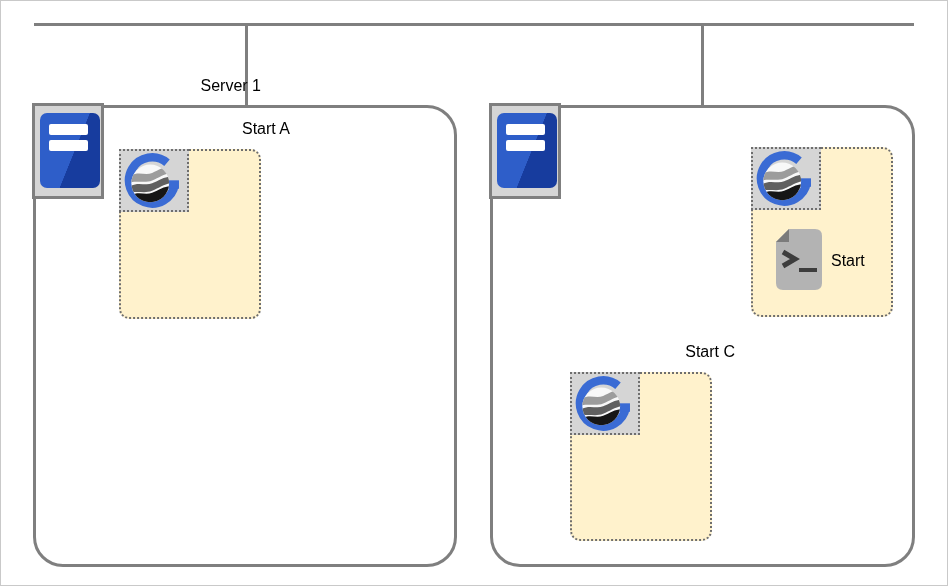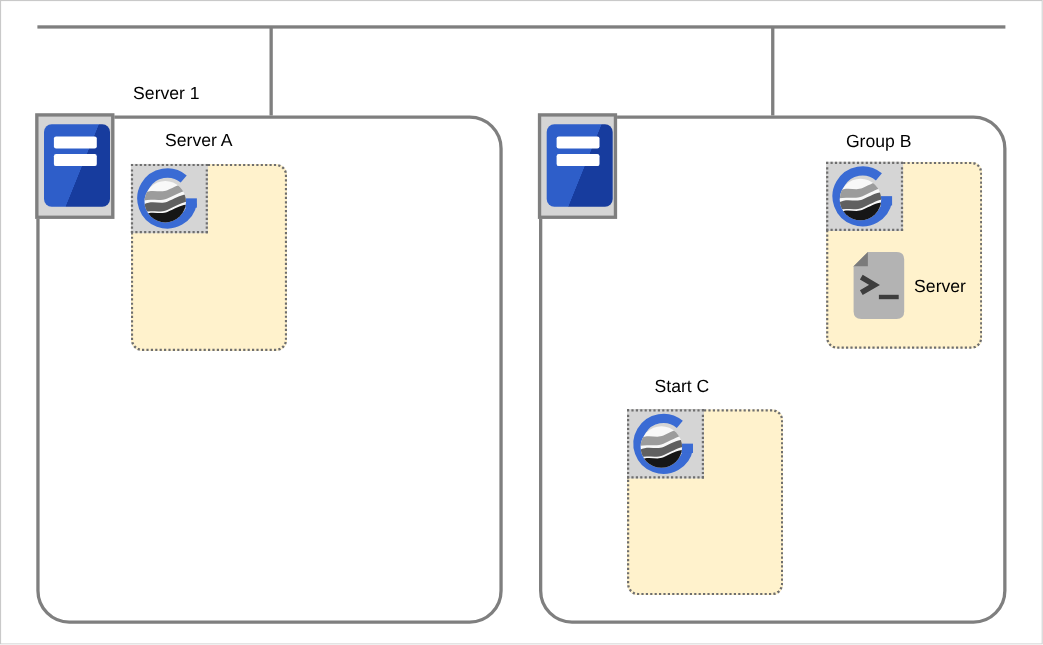--- a/index.html
+++ b/index.html
@@ -43,21 +43,21 @@
   .server-box.s1 { left: 32px;  width: 424px; }
   .server-box.s2 { left: 489px; width: 425px; }
 
   
   .lbl {
     position: absolute;
     height: 18px;
     line-height: 18px;
     font-size: 16px;
     color: var(--c-text, #000000);
-    text-align: left;
+    text-align: right;
     white-space: nowrap;
   }
   .lbl-server1 { left: 120px; top: 76px;  width: 140px; }
   .lbl-server2 { left: 574px; top: 76px;  width: 140px; }
   .lbl-groupA  { left: 149px; top: 119px; width: 140px; }
   .lbl-groupB  { left: 768px; top: 120px; width: 140px; }
   .lbl-groupC  { left: 594px; top: 342px; width: 140px; }
   .lbl-start   { left: 830px; top: 251px; width: 70px; text-align: left; }
 
   
@@ -139,22 +139,21 @@
       <div class="srv-bar b2"></div>
     </div>
   </div>
   <div class="server-icon i2">
     <div class="srv-body">
       <div class="srv-bar b1"></div>
       <div class="srv-bar b2"></div>
     </div>
   </div>
 
-  <div class="lbl lbl-groupA">Server A</div>
-  <div class="lbl lbl-groupB">Group B</div>
+  <div class="lbl lbl-groupA">Start A</div>
   <div class="lbl lbl-groupC">Start C</div>
 
   <div class="group-box ga"></div>
   <div class="group-box gb"></div>
   <div class="group-box gc"></div>
 
   <div class="gicon-cell ia">
     <svg viewBox="0 0 70 62">
       <path d="M57.1 35.3 A24.5 24.5 0 1 1 48.8 12.2" fill="none" stroke="#3a6bd4" stroke-width="9"></path>
       <rect x="36" y="30.8" width="25.5" height="9" fill="#3a6bd4"></rect>
@@ -207,15 +206,15 @@
   </div>
 
   <div class="script-icon">
     <svg viewBox="0 0 48 63">
       <path d="M14 1 H40 Q47 1 47 8 V55 Q47 62 40 62 H8 Q1 62 1 55 V14 Z" fill="#b3b3b3"></path>
       <path d="M14 1 L14 14 L1 14 Z" fill="#7b7b7b"></path>
       <path d="M8 24 L20 31 L8 38" fill="none" stroke="#3d3d3d" stroke-width="5"></path>
       <rect x="24" y="40" width="18" height="4" fill="#3d3d3d"></rect>
     </svg>
   </div>
-  <div class="lbl lbl-start">Server</div>
+  <div class="lbl lbl-start">Start</div>
 
 </div>
 
 </body></html>

